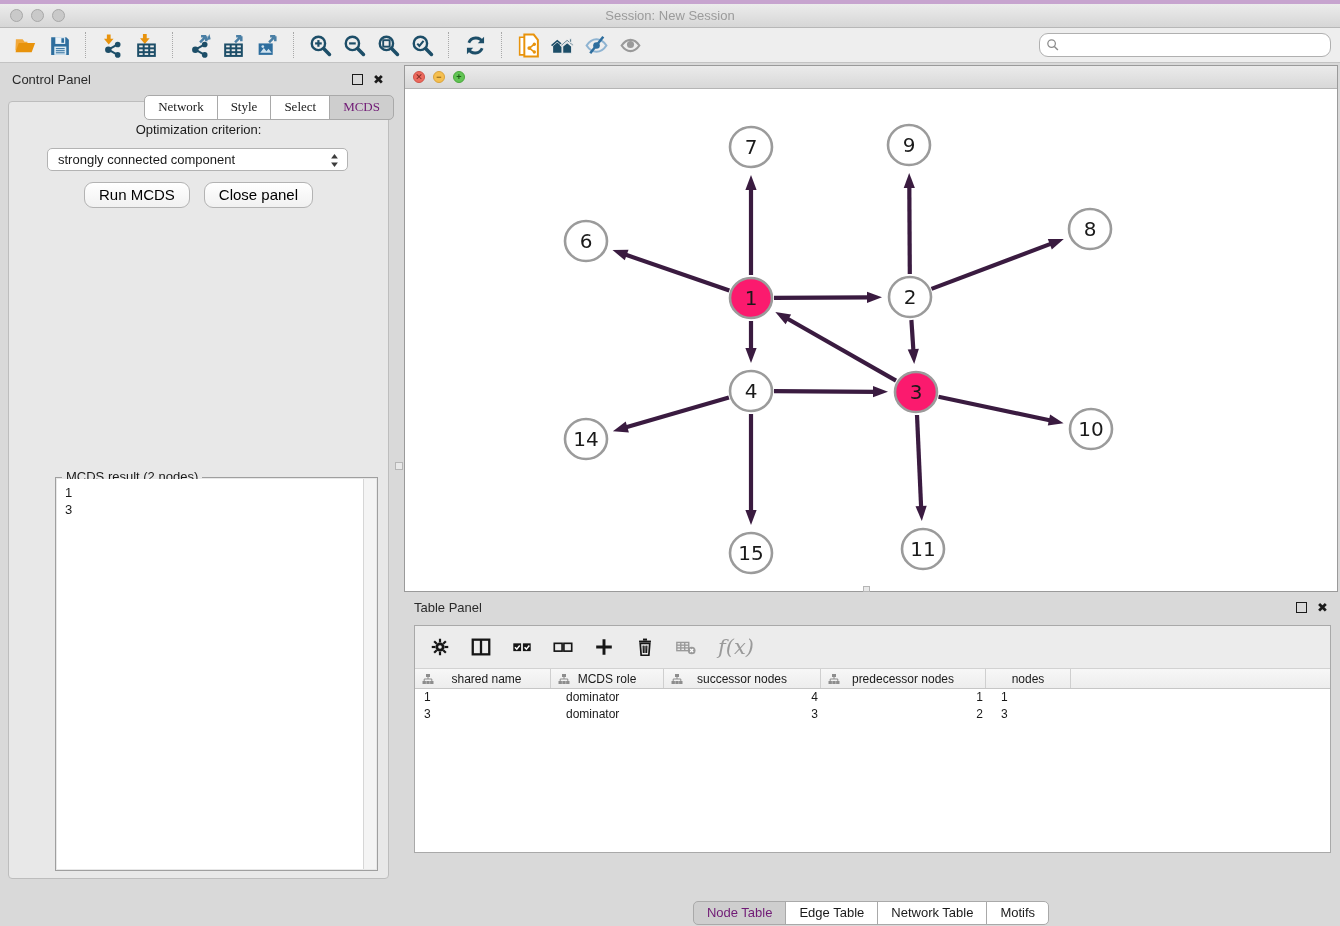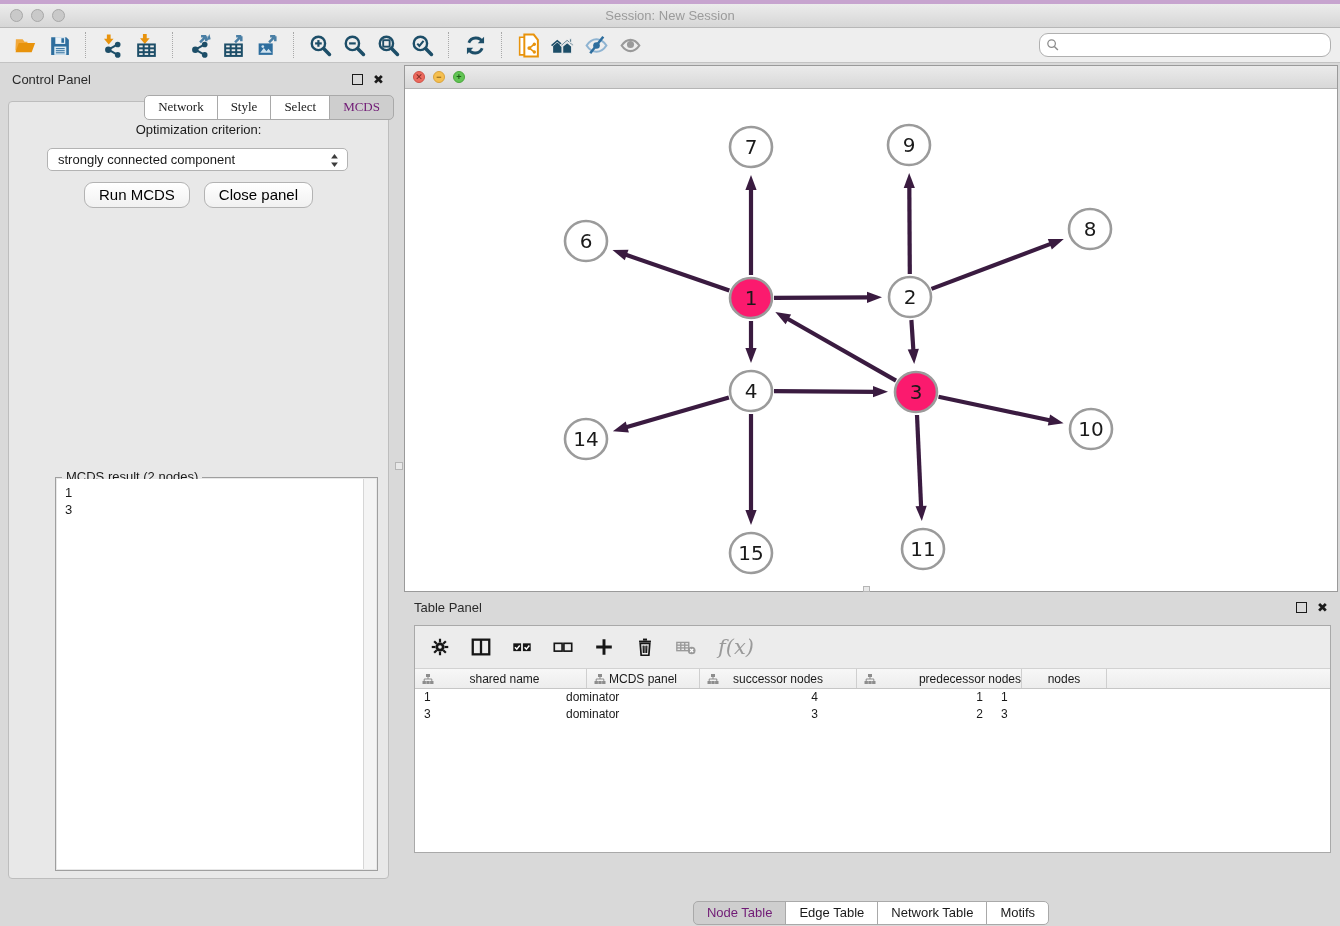--- a/index.html
+++ b/index.html
@@ -476,21 +476,21 @@
                 <line x1="10.6" y1="7" x2="10.6" y2="16"></line>
               </g>
               <circle cx="18.2" cy="15.8" r="4.2" fill="#9a9a9a"></circle>
               <path d="M16.6 14.2l3.2 3.2M19.8 14.2l-3.2 3.2" stroke="#fff" stroke-width="1.4"></path>
             </svg>
           </span>
           <span class="fx">f(x)</span>
         </div>
       <div id="node-table">
           <div class="nt-header">
-            <div class="nt-hcell" style="width: 172px; padding-left: 8px;">
+            <div class="nt-hcell" style="width: 136px; padding-left: 8px;">
               <svg viewBox="0 0 12 12">
                 <g fill="#8d8d8d">
                   <rect x="4" y="1" width="4" height="3"></rect>
                   <rect x="0.5" y="8" width="3.4" height="3"></rect>
                   <rect x="4.3" y="8" width="3.4" height="3"></rect>
                   <rect x="8.1" y="8" width="3.4" height="3"></rect>
                 </g>
                 <path d="M6 4v2M2.2 8V6h7.6v2" stroke="#8d8d8d" fill="none" stroke-width="1"></path>
               </svg>
               <span>shared name</span>
@@ -498,35 +498,35 @@
             <div class="nt-hcell" style="width: 113px;">
               <svg viewBox="0 0 12 12">
                 <g fill="#8d8d8d">
                   <rect x="4" y="1" width="4" height="3"></rect>
                   <rect x="0.5" y="8" width="3.4" height="3"></rect>
                   <rect x="4.3" y="8" width="3.4" height="3"></rect>
                   <rect x="8.1" y="8" width="3.4" height="3"></rect>
                 </g>
                 <path d="M6 4v2M2.2 8V6h7.6v2" stroke="#8d8d8d" fill="none" stroke-width="1"></path>
               </svg>
-              <span>MCDS panel</span>
+              <span>MCDS role</span>
             </div>
             <div class="nt-hcell" style="width: 157px;">
               <svg viewBox="0 0 12 12">
                 <g fill="#8d8d8d">
                   <rect x="4" y="1" width="4" height="3"></rect>
                   <rect x="0.5" y="8" width="3.4" height="3"></rect>
                   <rect x="4.3" y="8" width="3.4" height="3"></rect>
                   <rect x="8.1" y="8" width="3.4" height="3"></rect>
                 </g>
                 <path d="M6 4v2M2.2 8V6h7.6v2" stroke="#8d8d8d" fill="none" stroke-width="1"></path>
               </svg>
               <span>successor nodes</span>
             </div>
-            <div class="nt-hcell" style="width: 165px; justify-content: flex-end;">
+            <div class="nt-hcell" style="width: 165px;">
               <svg viewBox="0 0 12 12">
                 <g fill="#8d8d8d">
                   <rect x="4" y="1" width="4" height="3"></rect>
                   <rect x="0.5" y="8" width="3.4" height="3"></rect>
                   <rect x="4.3" y="8" width="3.4" height="3"></rect>
                   <rect x="8.1" y="8" width="3.4" height="3"></rect>
                 </g>
                 <path d="M6 4v2M2.2 8V6h7.6v2" stroke="#8d8d8d" fill="none" stroke-width="1"></path>
               </svg>
               <span>predecessor nodes</span>

